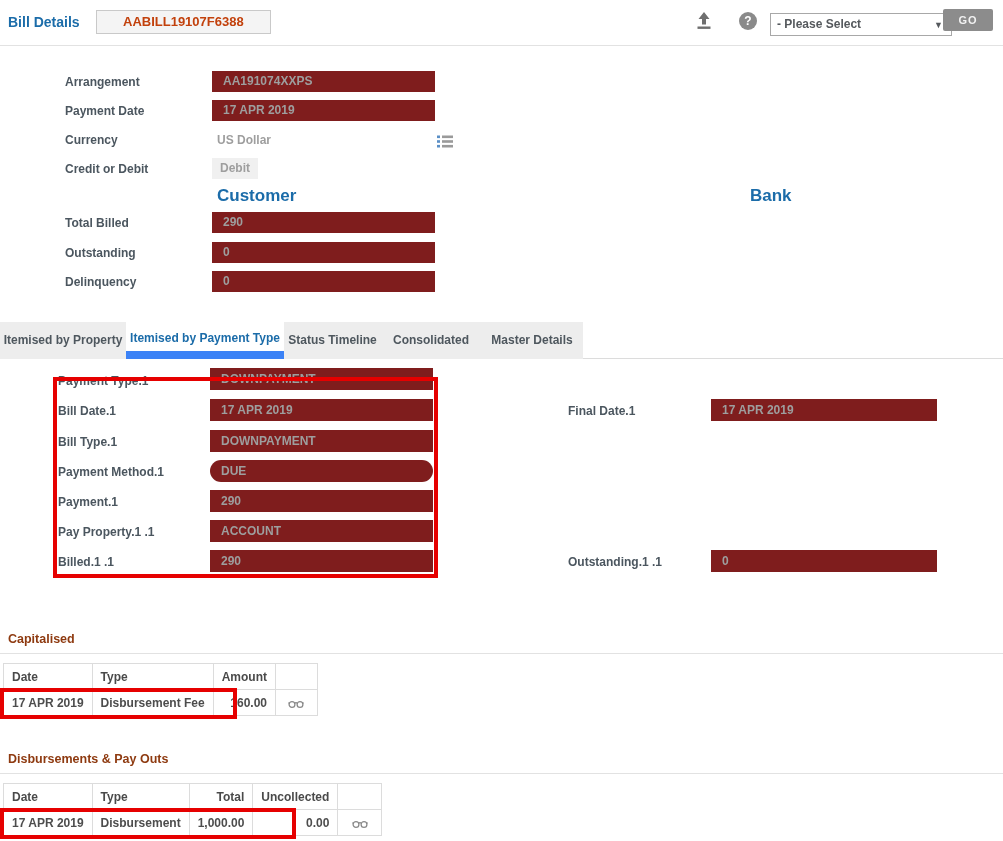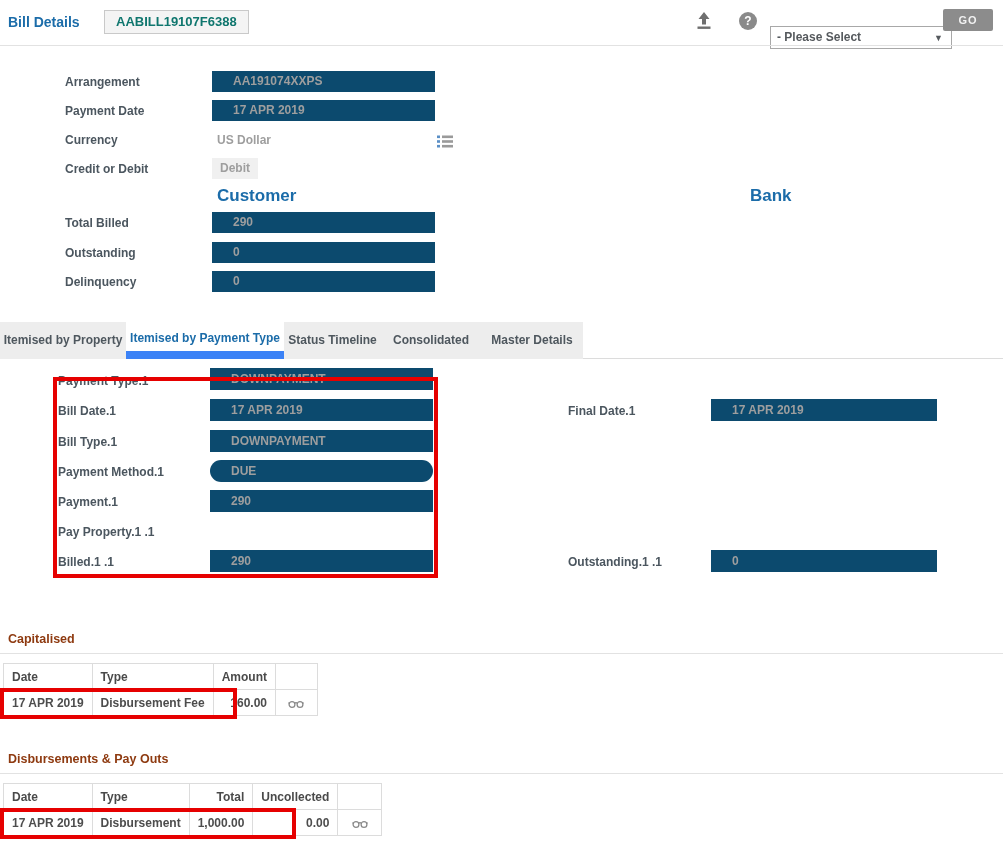--- a/index.html
+++ b/index.html
@@ -1,36 +1,36 @@
 <!DOCTYPE html>
 <html><head>
 <meta charset="utf-8">
 <style>
   * { margin:0; padding:0; box-sizing:border-box; }
   body { font-family:"Liberation Sans", sans-serif; background:#ffffff; }
   .page { position:relative; width:1003px; height:841px; background:#ffffff; overflow:hidden; }
 
   
   .page-title { position:absolute; left:8px; top:14px; font-size:14px; font-weight:bold; color:#1b6ca9; }
-  .bill-id-box { position:absolute; left:104px; top:10px; height:24px; line-height:22px;
-    padding:0 11px; background:#f4f4f4; border:1px solid #c9c9c9; font-size:13px; font-weight:bold; color:#0f766e; }
+  .bill-id-box { position:absolute; left:96px; top:10px; height:24px; line-height:22px;
+    padding:0 26px; background:#f4f4f4; border:1px solid #c9c9c9; font-size:13px; font-weight:bold; color:#c2410c; }
   .icon-btn { position:absolute; cursor:pointer; }
   .help-circle { position:absolute; left:739px; top:12px; width:18px; height:18px; border-radius:50%;
     background:#8a8a8a; color:#ffffff; font-size:12px; font-weight:bold; text-align:center; line-height:18px; }
-  .select-box { position:absolute; left:770px; top:26px; width:182px; height:23px; background:#ffffff;
+  .select-box { position:absolute; left:770px; top:13px; width:182px; height:23px; background:#ffffff;
     border:1px solid #a8a8a8; font-size:12px; font-weight:bold; color:#55595d; line-height:21px; padding:0 6px; cursor:pointer; }
   .select-box .chev { position:absolute; right:8px; top:1px; font-size:9px; color:#55595d; }
   .go-btn { position:absolute; left:943px; top:9px; width:50px; height:22px; background:#8c8c8c; color:#f2f2f2;
     font-size:11px; font-weight:bold; text-align:center; line-height:22px; border-radius:2px; letter-spacing:1px; cursor:pointer; }
   .hline { position:absolute; left:0; width:1003px; height:1px; background:#e2e2e2; }
 
   
   .lbl { position:absolute; font-size:12px; font-weight:bold; color:#4b565f; white-space:nowrap; }
-  .fld { position:absolute; height:21px; line-height:21px; background:#0c4a6e; font-size:12px; font-weight:bold;
-    color:#9e9e9e; padding-left:21px; white-space:nowrap; overflow:hidden; }
+  .fld { position:absolute; height:21px; line-height:21px; background:#7f1d1d; font-size:12px; font-weight:bold;
+    color:#9e9e9e; padding-left:11px; white-space:nowrap; overflow:hidden; }
   .plain-val { position:absolute; font-size:12px; font-weight:bold; color:#9e9e9e; white-space:nowrap; }
   .pill { position:absolute; height:21px; line-height:21px; background:#f0f0f0; font-size:12px; font-weight:bold;
     color:#9e9e9e; padding:0 8px; }
   .blue-link { position:absolute; font-size:17px; font-weight:bold; color:#1b6ca9; cursor:pointer; white-space:nowrap; }
 
   
   .tabstrip { position:absolute; left:0; top:322px; width:1003px; height:37px; border-bottom:1px solid #dcdcdc; }
   .tabs { position:absolute; left:0; top:0; height:37px; display:flex; background:#ededed; }
   .tab { height:37px; line-height:36px; text-align:center; font-size:12px; font-weight:bold; color:#4e575e; cursor:pointer; }
   .tab.active { background:#ffffff; color:#1b6ca9; border-bottom:8px solid #3b82f6; line-height:33px; }
@@ -132,20 +132,21 @@
   <div class="lbl" style="left:58px; top:435px;">Bill Type.1</div>
   <div class="fld" style="left:210px; top:430px; width:223px; height:22px; line-height:22px;">DOWNPAYMENT</div>
 
   <div class="lbl" style="left:58px; top:465px;">Payment Method.1</div>
   <div class="fld" style="left:210px; top:460px; width:223px; height:22px; line-height:22px;border-radius:11px;">DUE</div>
 
   <div class="lbl" style="left:58px; top:495px;">Payment.1</div>
   <div class="fld" style="left:210px; top:490px; width:223px; height:22px; line-height:22px;">290</div>
 
   <div class="lbl" style="left:58px; top:525px;">Pay Property.1 .1</div>
+  <div class="fld" style="left:210px; top:520px; width:223px; height:22px; line-height:22px;">ACCOUNT</div>
 
   <div class="lbl" style="left:58px; top:555px;">Billed.1 .1</div>
   <div class="fld" style="left:210px; top:550px; width:223px; height:22px; line-height:22px;">290</div>
 
   <div class="lbl" style="left:568px; top:404px;">Final Date.1</div>
   <div class="fld" style="left:711px; top:399px; width:226px; height:22px; line-height:22px;">17 APR 2019</div>
 
   <div class="lbl" style="left:568px; top:555px;">Outstanding.1 .1</div>
   <div class="fld" style="left:711px; top:550px; width:226px; height:22px; line-height:22px;">0</div>
 

